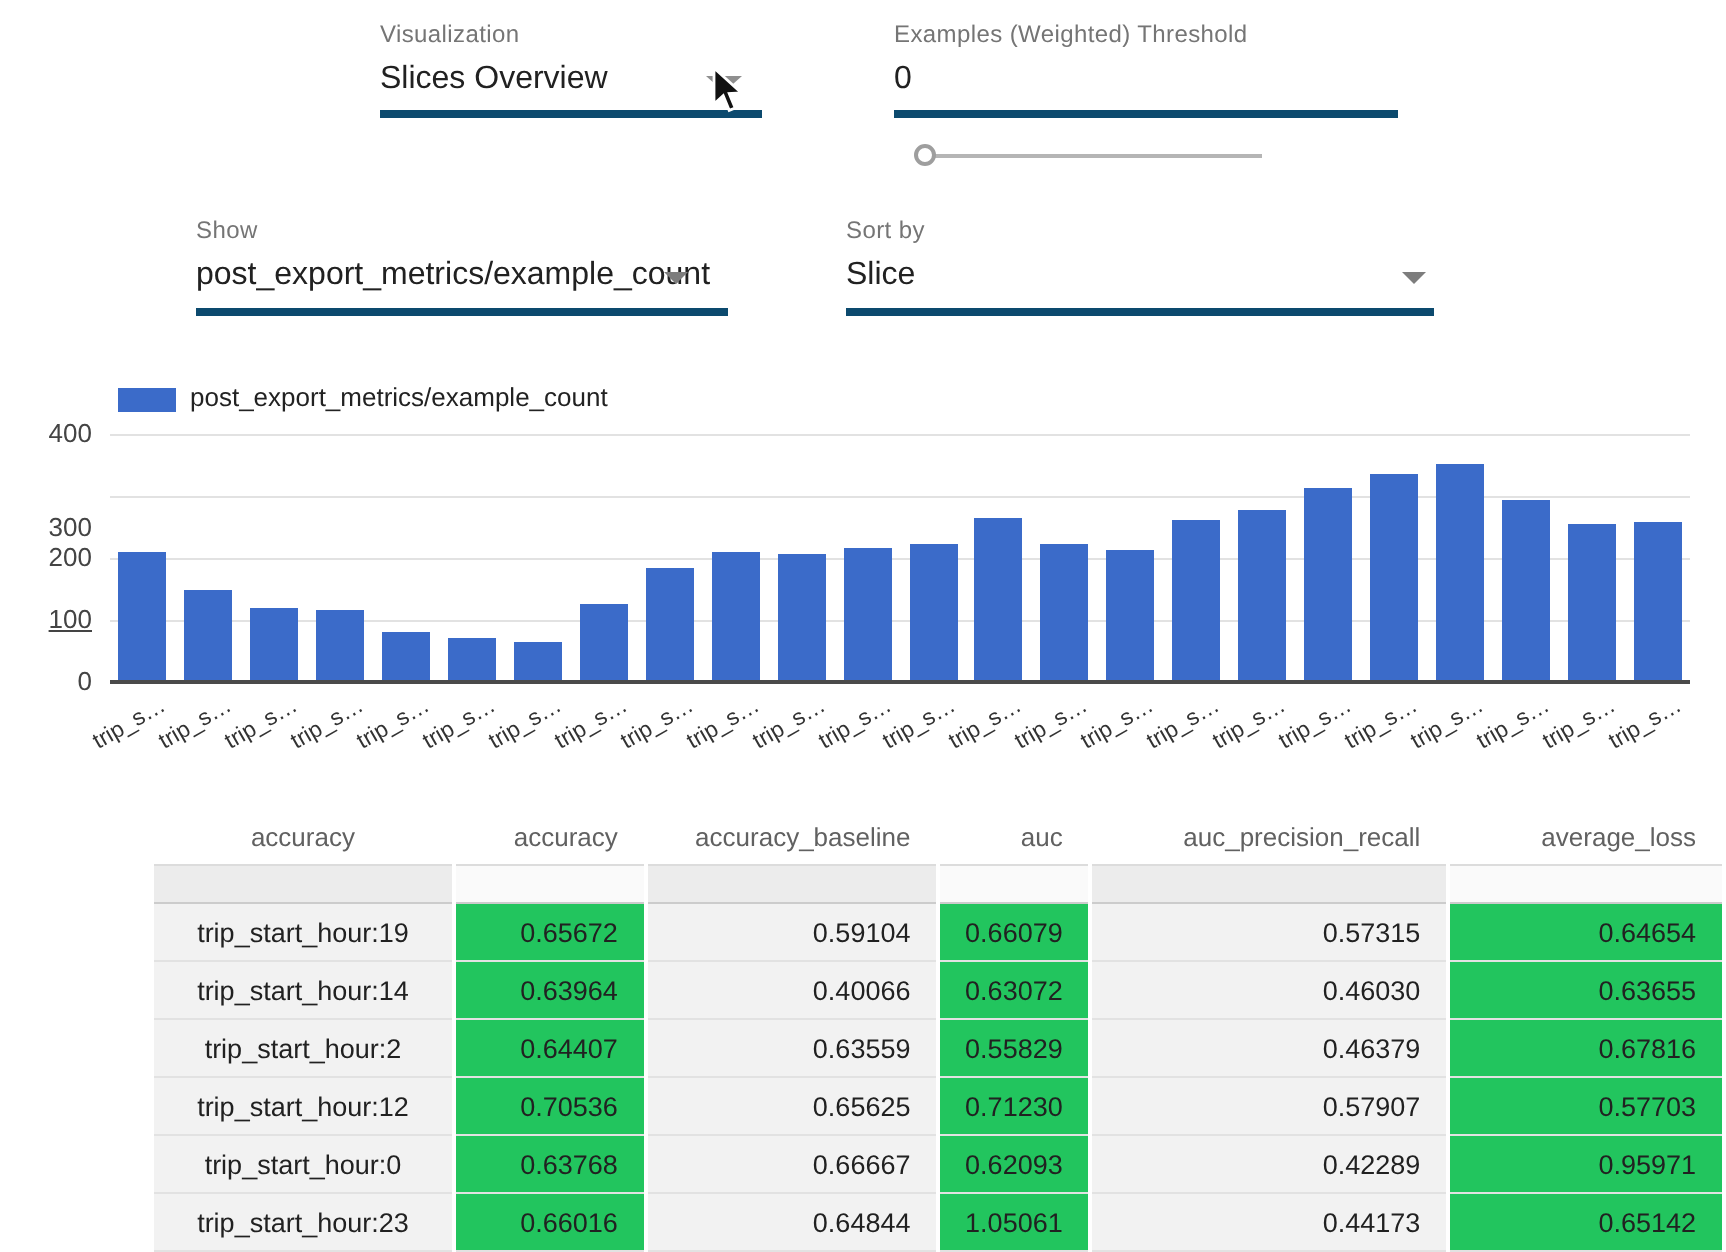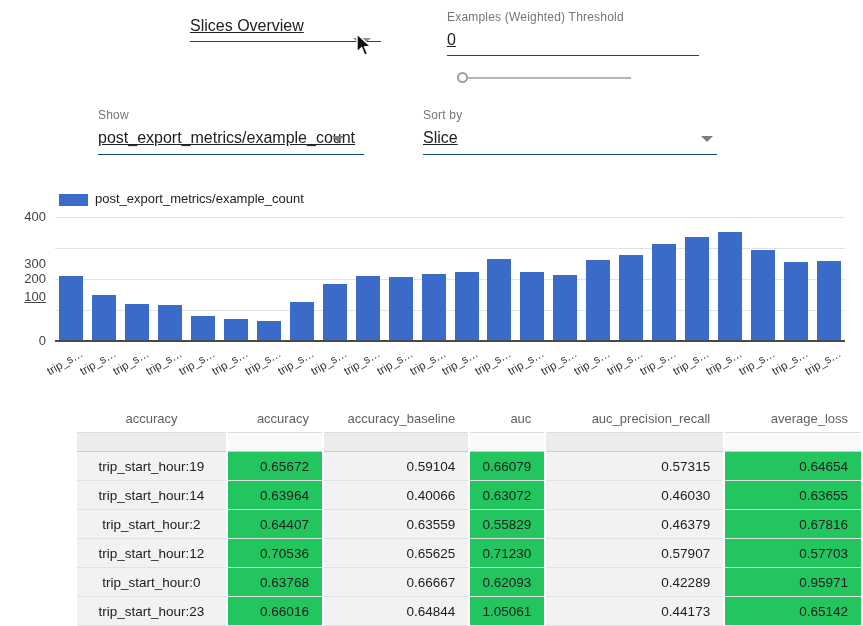--- a/index.html
+++ b/index.html
@@ -4,21 +4,21 @@
 <style>
   html,body{margin:0;padding:0;}
   body{
     width:863px;height:626px;position:relative;overflow:hidden;
     background:#ffffff;
     font-family:"Liberation Sans", sans-serif;
     -webkit-font-smoothing:antialiased;
   }
   .ctl-label{font-size:12px;color:#757575;letter-spacing:.2px;}
   .ctl-value{font-size:16px;color:#212121;}
-  .underline{border-bottom:1px solid #0c4a6e;text-decoration:underline;}
+  .underline{border-bottom:4px solid #0c4a6e;}
   .dd-arrow{width:0;height:0;border-left:6.5px solid transparent;border-right:6.5px solid transparent;border-top:6px solid #7d7d7d;position:absolute;}
   .big-arrow{width:0;height:0;border-left:9px solid transparent;border-right:9px solid transparent;border-top:8px solid #8f8f8f;position:absolute;}
   .abs{position:absolute;}
 
   
   .slider-track{position:absolute;height:2px;background:#b5b5b5;}
   .slider-handle{position:absolute;width:11px;height:11px;border-radius:50%;background:#fff;border:2px solid #9e9e9e;box-sizing:border-box;}
 
   
   #chart{position:absolute;left:0;top:185px;width:863px;height:210px;}
@@ -44,20 +44,21 @@
   tr.filter-row td.col-plain{background:#fafafa;}
   .cell-num,th.h-num{text-align:right;padding-right:13px !important;}
   .cell-feature,th.h-feature{text-align:center;}
 
   #cursor{position:absolute;left:353px;top:33px;}
 </style>
 </head>
 <body>
 
 <div class="abs" style="left:190px;top:10px;">
+  <div class="ctl-label">Visualization</div>
   <div class="ctl-value underline" style="width:191px;padding:7px 0 6px 0;">
     <span>Slices Overview</span>
   </div>
 </div>
 <div class="big-arrow" style="left:353px;top:38px;"></div>
 
 <div class="abs" style="left:447px;top:10px;">
   <div class="ctl-label">Examples (Weighted) Threshold</div>
   <div class="ctl-value underline" style="width:252px;padding:7px 0 6px 0;">
     <span>0</span>
@@ -80,21 +81,21 @@
     <span>Slice</span>
   </div>
 </div>
 <div class="dd-arrow" style="left:701px;top:136px;"></div>
 
 <div id="chart">
   <div class="legend-swatch" id="legend-swatch" style="background: rgb(59, 107, 201);"></div>
   <div class="legend-text">post_export_metrics/example_count</div>
   <div id="yticks">
       <div class="y-tick" style="top: 148px;">0</div>
-      <div class="y-tick" style="top: 104px; text-decoration: underline;">100</div>
+      <div class="y-tick" style="top: 117px; text-decoration: underline;">100</div>
       <div class="y-tick" style="top: 86px;">200</div>
       <div class="y-tick" style="top: 71px;">300</div>
       <div class="y-tick" style="top: 24px;">400</div>
     </div>
   <div id="plot">
     <div id="grid">
         <div class="gridline zero" style="top: 123px;"></div>
         <div class="gridline" style="top: 93px;"></div>
         <div class="gridline" style="top: 62px;"></div>
         <div class="gridline" style="top: 31px;"></div>

